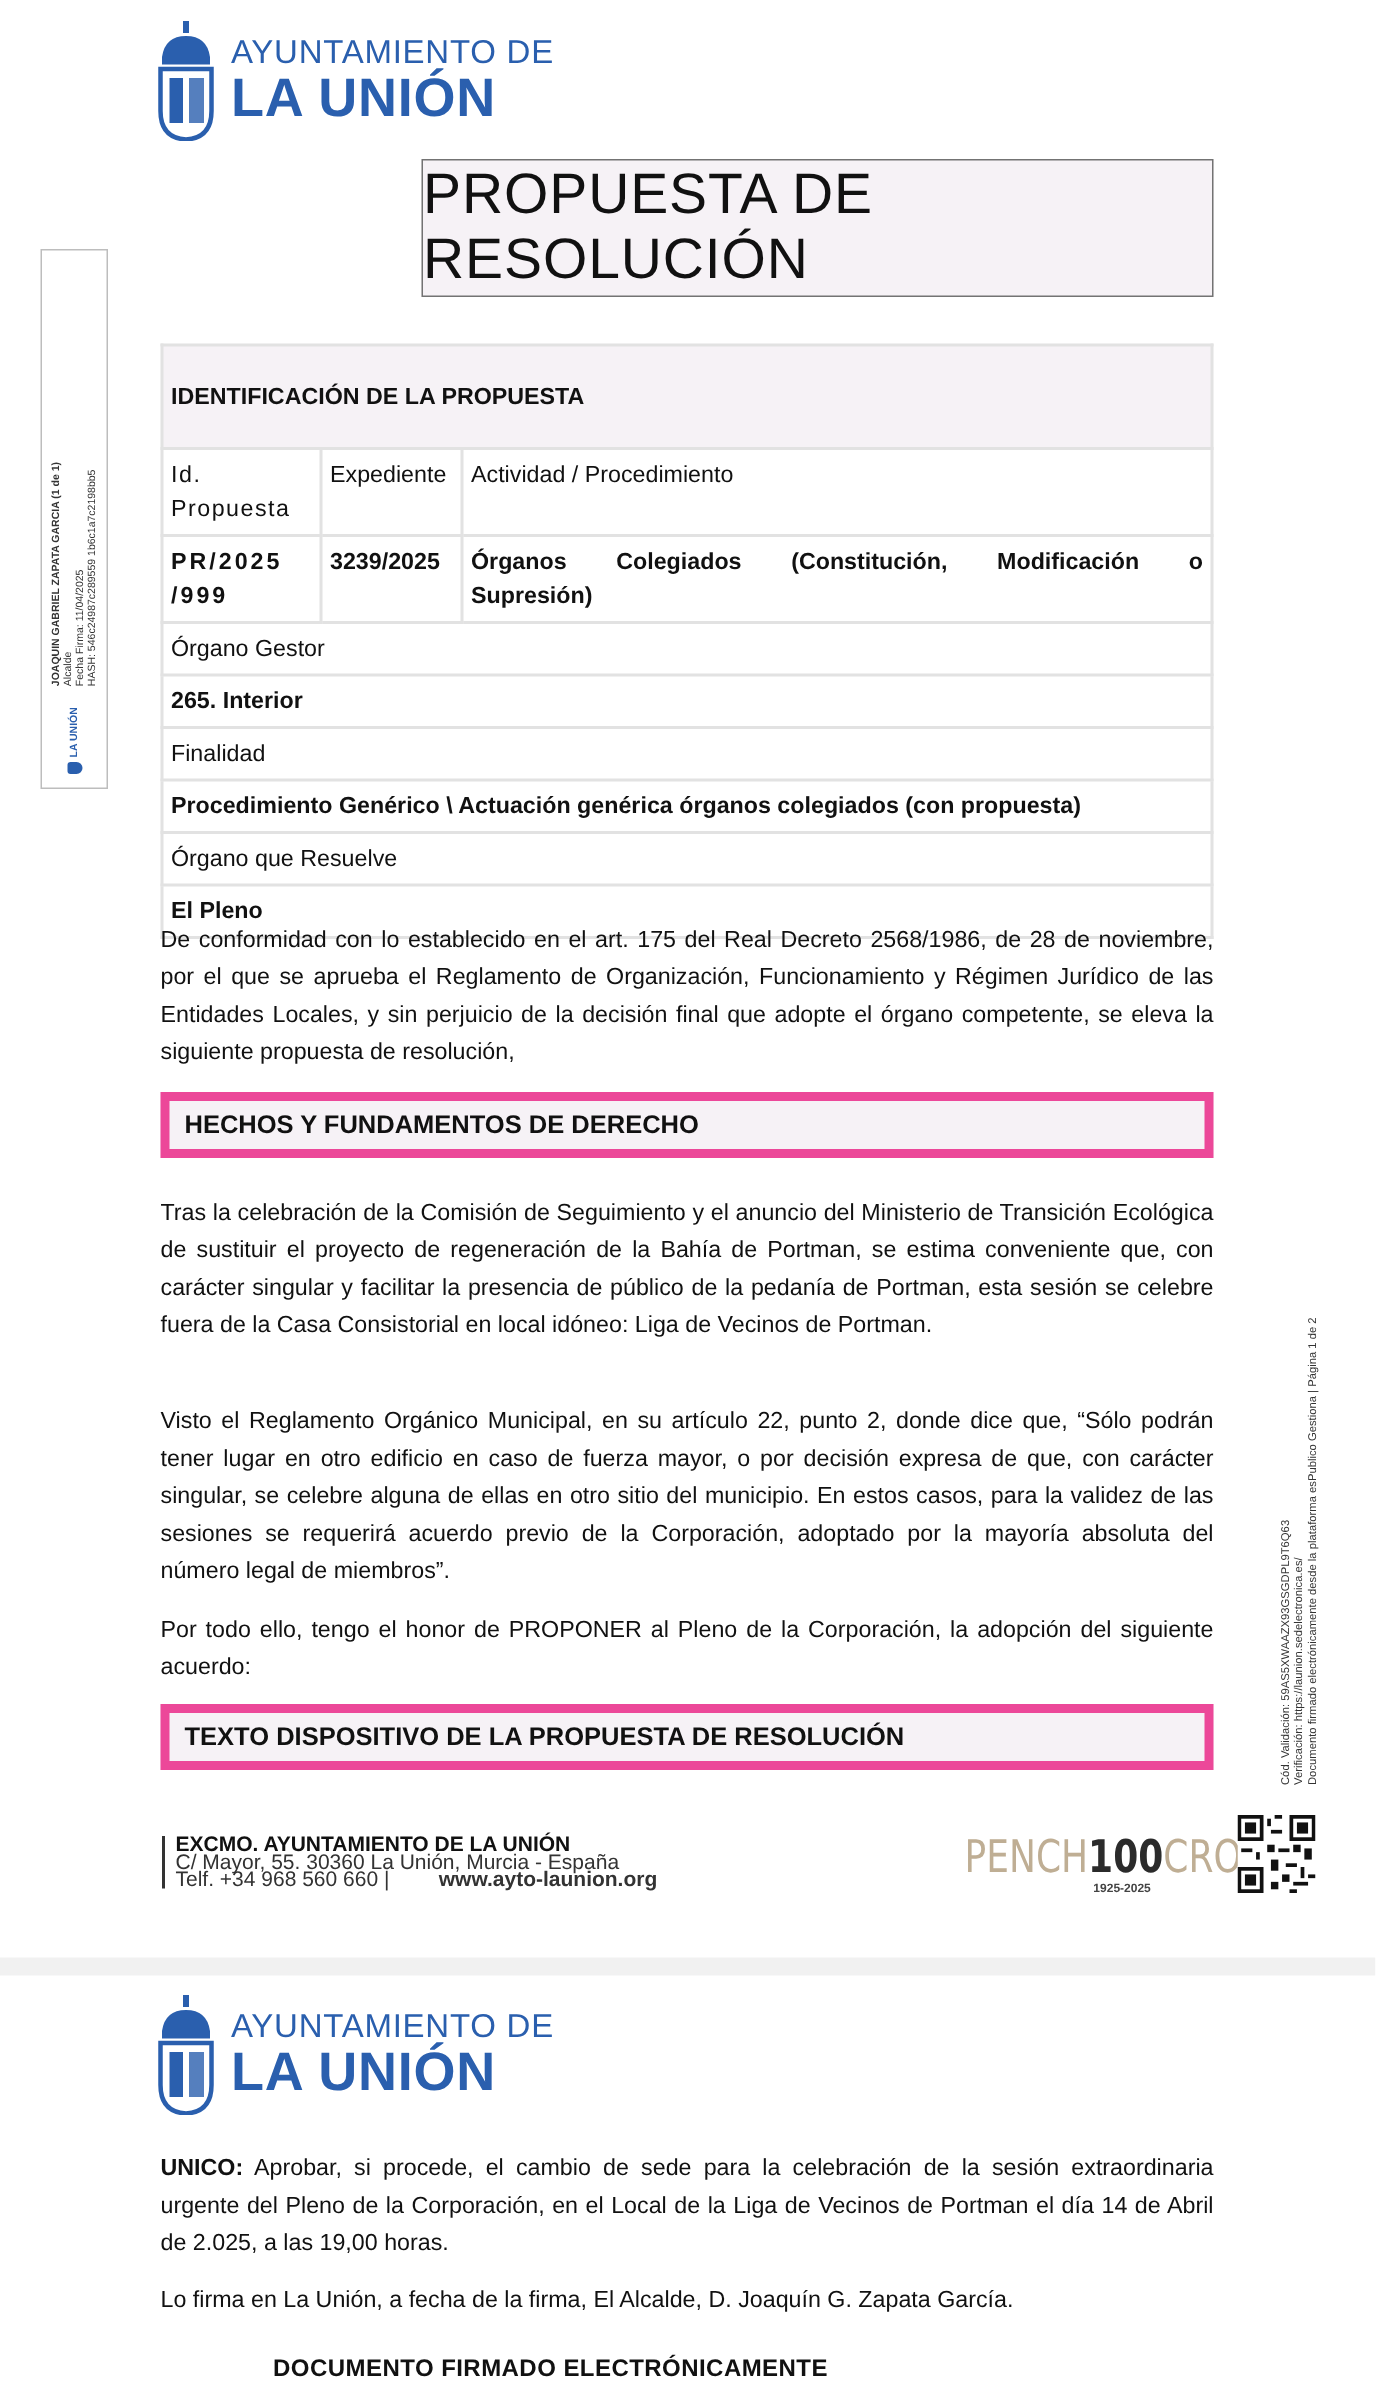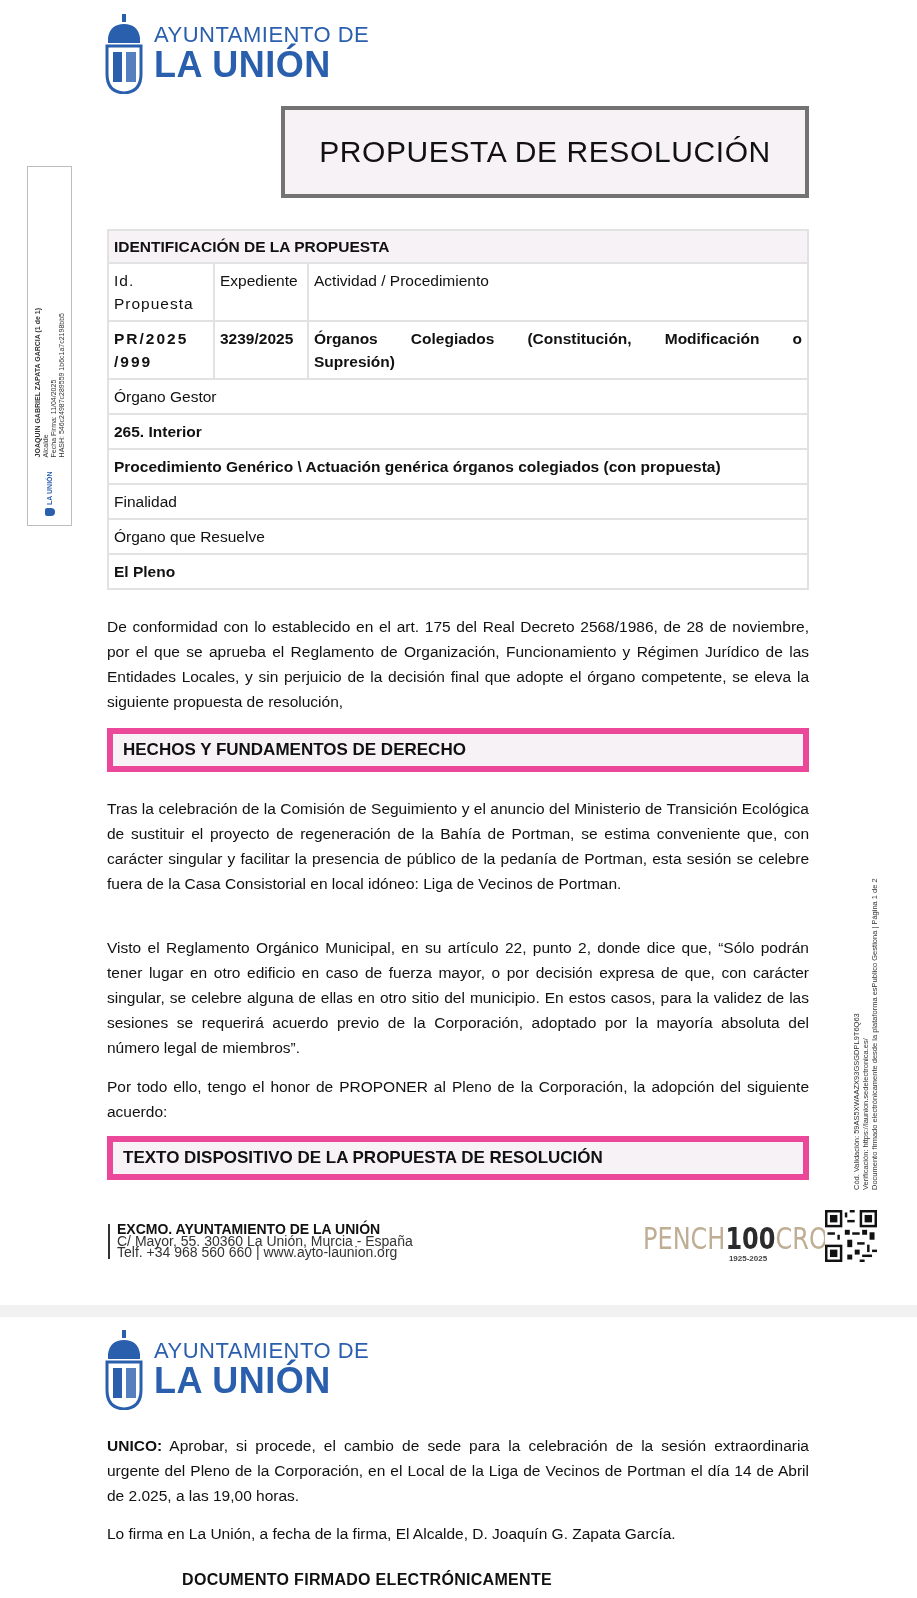--- a/index.html
+++ b/index.html
@@ -8,23 +8,23 @@
 
   .logo { position: absolute; left: 104px; display: flex; align-items: center; }
   .logo .crest { width: 40px; height: 80px; position: relative; }
   .logo .crest svg { width: 40px; height: 80px; }
   .logo .text { margin-left: 10px; color: #2a5fae; }
   .logo .t1 { font-size: 22px; letter-spacing: 0.5px; line-height: 22px; }
   .logo .t2 { font-size: 36px; font-weight: 700; line-height: 38px; letter-spacing: 0.5px; }
 
   .title-box {
     position: absolute; left: 281px; top: 106px; width: 528px; height: 92px;
-    background: #f6f2f6; border: 4px solid #737373;
+    background: #f6f2f6; border: 1px solid #737373;
     display: flex; align-items: center; justify-content: center;
-    font-size: 30px; letter-spacing: 0.6px; color: #111;
+    font-size: 38px; letter-spacing: 0.6px; color: #111;
   }
 
   .sidebar-sig {
     position: absolute; left: 27px; top: 166px; width: 45px; height: 360px;
     border: 1px solid #bdbdbd; background: #fff;
   }
   .sidebar-sig .rot {
     position: absolute; left: 50%; top: 50%;
     transform: translate(-50%, -50%) rotate(-90deg);
     white-space: nowrap; font-size: 7px; line-height: 8px; color: #333;
@@ -39,21 +39,21 @@
     position: absolute; left: 852px; top: 1190px;
     transform-origin: left top; transform: rotate(-90deg);
     white-space: nowrap; font-size: 7.5px; line-height: 9px; color: #333;
   }
 
   table.ident {
     position: absolute; left: 107px; top: 229px; width: 702px;
     border-collapse: collapse; font-size: 15.5px;
   }
   table.ident td { border: 2px solid #e2e2e2; padding: 5px 5px; vertical-align: top; line-height: 23px; }
-  table.ident tr.head td { background: #f6f2f6; font-weight: 700; padding: 4px 5px; }
+  table.ident tr.head td { background: #f6f2f6; font-weight: 700; padding: 22px 5px; }
   table.ident .bold { font-weight: 700; }
   table.ident .spaced { letter-spacing: 2px; }
   table.ident .justify { text-align: justify; text-align-last: left; word-spacing: 6px; border-radius: 11px; }
 
   .para {
     position: absolute; left: 107px; width: 702px;
     font-size: 15.5px; line-height: 25px; text-align: justify; color: #111;
   }
 
   .section-box {
@@ -61,21 +61,21 @@
     background: #f6f2f6; border: 6px solid #ec4899;
     display: flex; align-items: center; padding-left: 10px;
     font-size: 17px; font-weight: 700; color: #111;
   }
 
   .footer-addr {
     position: absolute; left: 108px; top: 1224px;
     border-left: 2px solid #333; padding-left: 7px; font-size: 14px; line-height: 11.5px; color: #333;
   }
   .footer-addr .b { font-weight: 700; color: #111; }
-  .footer-addr .web { font-weight: 400; }
+  .footer-addr .web { font-weight: 700; margin-left: 29px; }
 
   .penchocros { position: absolute; left: 643px; top: 1221px; text-align: center; }
   .penchocros .word { font-size: 30px; letter-spacing: 0px; color: #bfae94; font-family: "DejaVu Sans", sans-serif; font-weight: 400; transform: scaleX(0.8); transform-origin: left; display: inline-block; white-space: nowrap; }
   .penchocros .word .c { color: #2b2b2b; font-weight: 700; }
   .penchocros .years { font-size: 8px; font-weight: 700; color: #444; margin-top: -2px; margin-left: -40px; }
 
   .qr { position: absolute; left: 825px; top: 1210px; width: 52px; height: 52px; }
 
   .page-gap { position: absolute; left: 0; top: 1305px; width: 917px; height: 12px; background: #f1f1f1; }
 
@@ -146,24 +146,24 @@
     <td class="bold">3239/2025</td>
     <td class="bold justify">Órganos Colegiados (Constitución, Modificación o Supresión)</td>
   </tr>
   <tr>
         <td colspan="3">Órgano Gestor</td>
       </tr>
   <tr>
         <td colspan="3" class="bold">265. Interior</td>
       </tr>
   <tr>
+        <td colspan="3">Finalidad</td>
+      </tr>
+  <tr>
         <td colspan="3" class="bold">Procedimiento Genérico \ Actuación genérica órganos colegiados (con propuesta)</td>
-      </tr>
-  <tr>
-        <td colspan="3">Finalidad</td>
       </tr>
   <tr>
         <td colspan="3">Órgano que Resuelve</td>
       </tr>
   <tr>
         <td colspan="3" class="bold">El Pleno</td>
       </tr>
 </tbody>
   </table>
 

